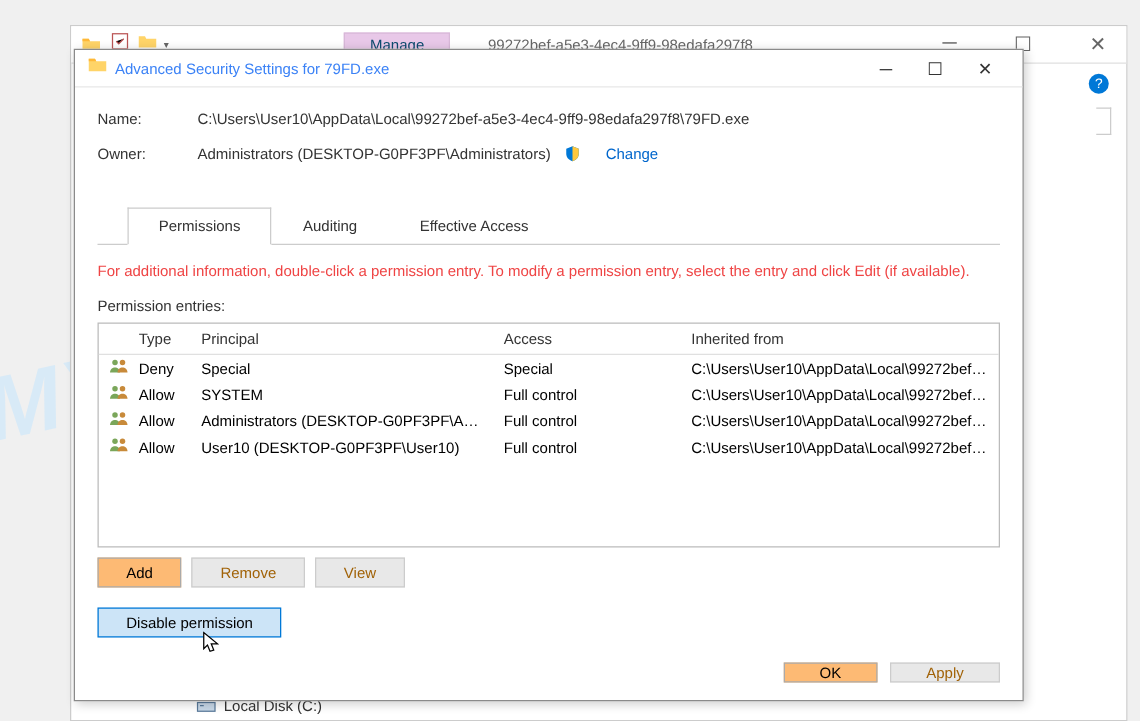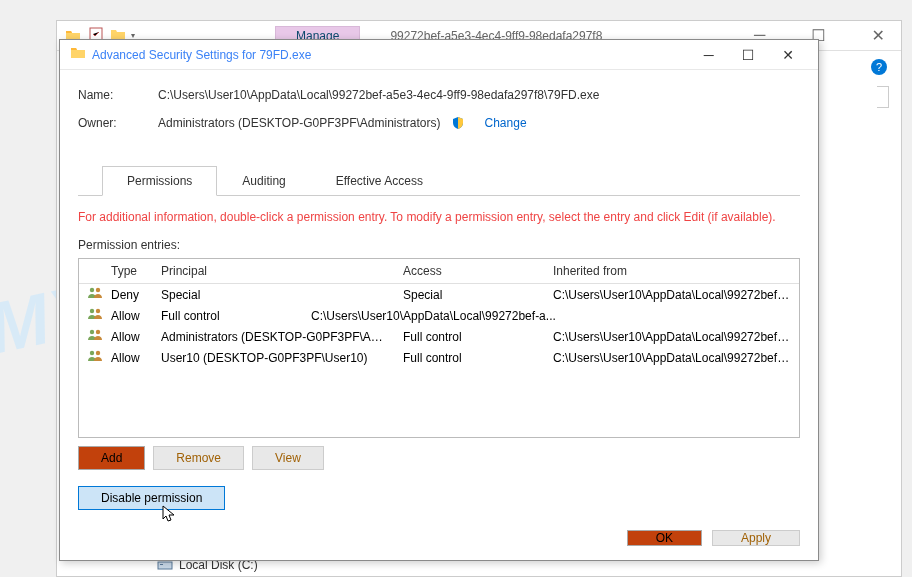--- a/index.html
+++ b/index.html
@@ -45,21 +45,21 @@
     .col-icon { width: 24px; }
     .col-type { width: 50px; }
     .col-principal { width: 242px; }
     .col-access { width: 150px; }
     .col-inherited { flex: 1; }
     .entry-row { display: flex; align-items: center; padding: 1px 0; }
     .entry-row > div { padding: 1px 8px; white-space: nowrap; overflow: hidden; text-overflow: ellipsis; }
     .people-icon { display: inline-block; }
 
     .btn-row { display: flex; gap: 8px; margin-top: 8px; }
-    .btn { padding: 4px 22px; font-size: 12px; border: 1px solid #aaa; background: #c2410c; cursor: pointer; }
+    .btn { padding: 4px 22px; font-size: 12px; border: 1px solid #aaa; background: #fdba74; cursor: pointer; }
     .btn:disabled, .btn.disabled { color: #a16207; background: #e8e8e8; border-color: #ccc; cursor: default; }
     .btn.highlighted { background: #cce4f7; border: 1px solid #0078d7; }
 
     .dlg-footer { padding: 10px 18px 14px; display: flex; justify-content: flex-end; gap: 10px; border-top: 0; }
     .dlg-footer .btn { padding: 0 28px; }
 
     
     .cursor { position: absolute; left: 162px; top: 505px; width: 16px; height: 20px; pointer-events: none; z-index: 100; }
 
     
@@ -174,20 +174,21 @@
             <div class="col-inherited">C:\Users\User10\AppData\Local\99272bef-a...</div>
           </div>
           <div class="entry-row">
             <div class="col-icon"><span class="people-icon"><svg width="16" height="14" viewBox="0 0 16 14">
                   <circle cx="5" cy="4" r="2.2" fill="#7aa65a"></circle>
                   <path fill="#7aa65a" d="M1 12c0-2.5 2-4 4-4s4 1.5 4 4z"></path>
                   <circle cx="11" cy="4" r="2.2" fill="#c88a3a"></circle>
                   <path fill="#c88a3a" d="M7 12c0-2.5 2-4 4-4s4 1.5 4 4z"></path>
                 </svg></span></div>
             <div class="col-type">Allow</div>
+            <div class="col-principal">SYSTEM</div>
             <div class="col-access">Full control</div>
             <div class="col-inherited">C:\Users\User10\AppData\Local\99272bef-a...</div>
           </div>
           <div class="entry-row">
             <div class="col-icon"><span class="people-icon"><svg width="16" height="14" viewBox="0 0 16 14">
                   <circle cx="5" cy="4" r="2.2" fill="#7aa65a"></circle>
                   <path fill="#7aa65a" d="M1 12c0-2.5 2-4 4-4s4 1.5 4 4z"></path>
                   <circle cx="11" cy="4" r="2.2" fill="#c88a3a"></circle>
                   <path fill="#c88a3a" d="M7 12c0-2.5 2-4 4-4s4 1.5 4 4z"></path>
                 </svg></span></div>

